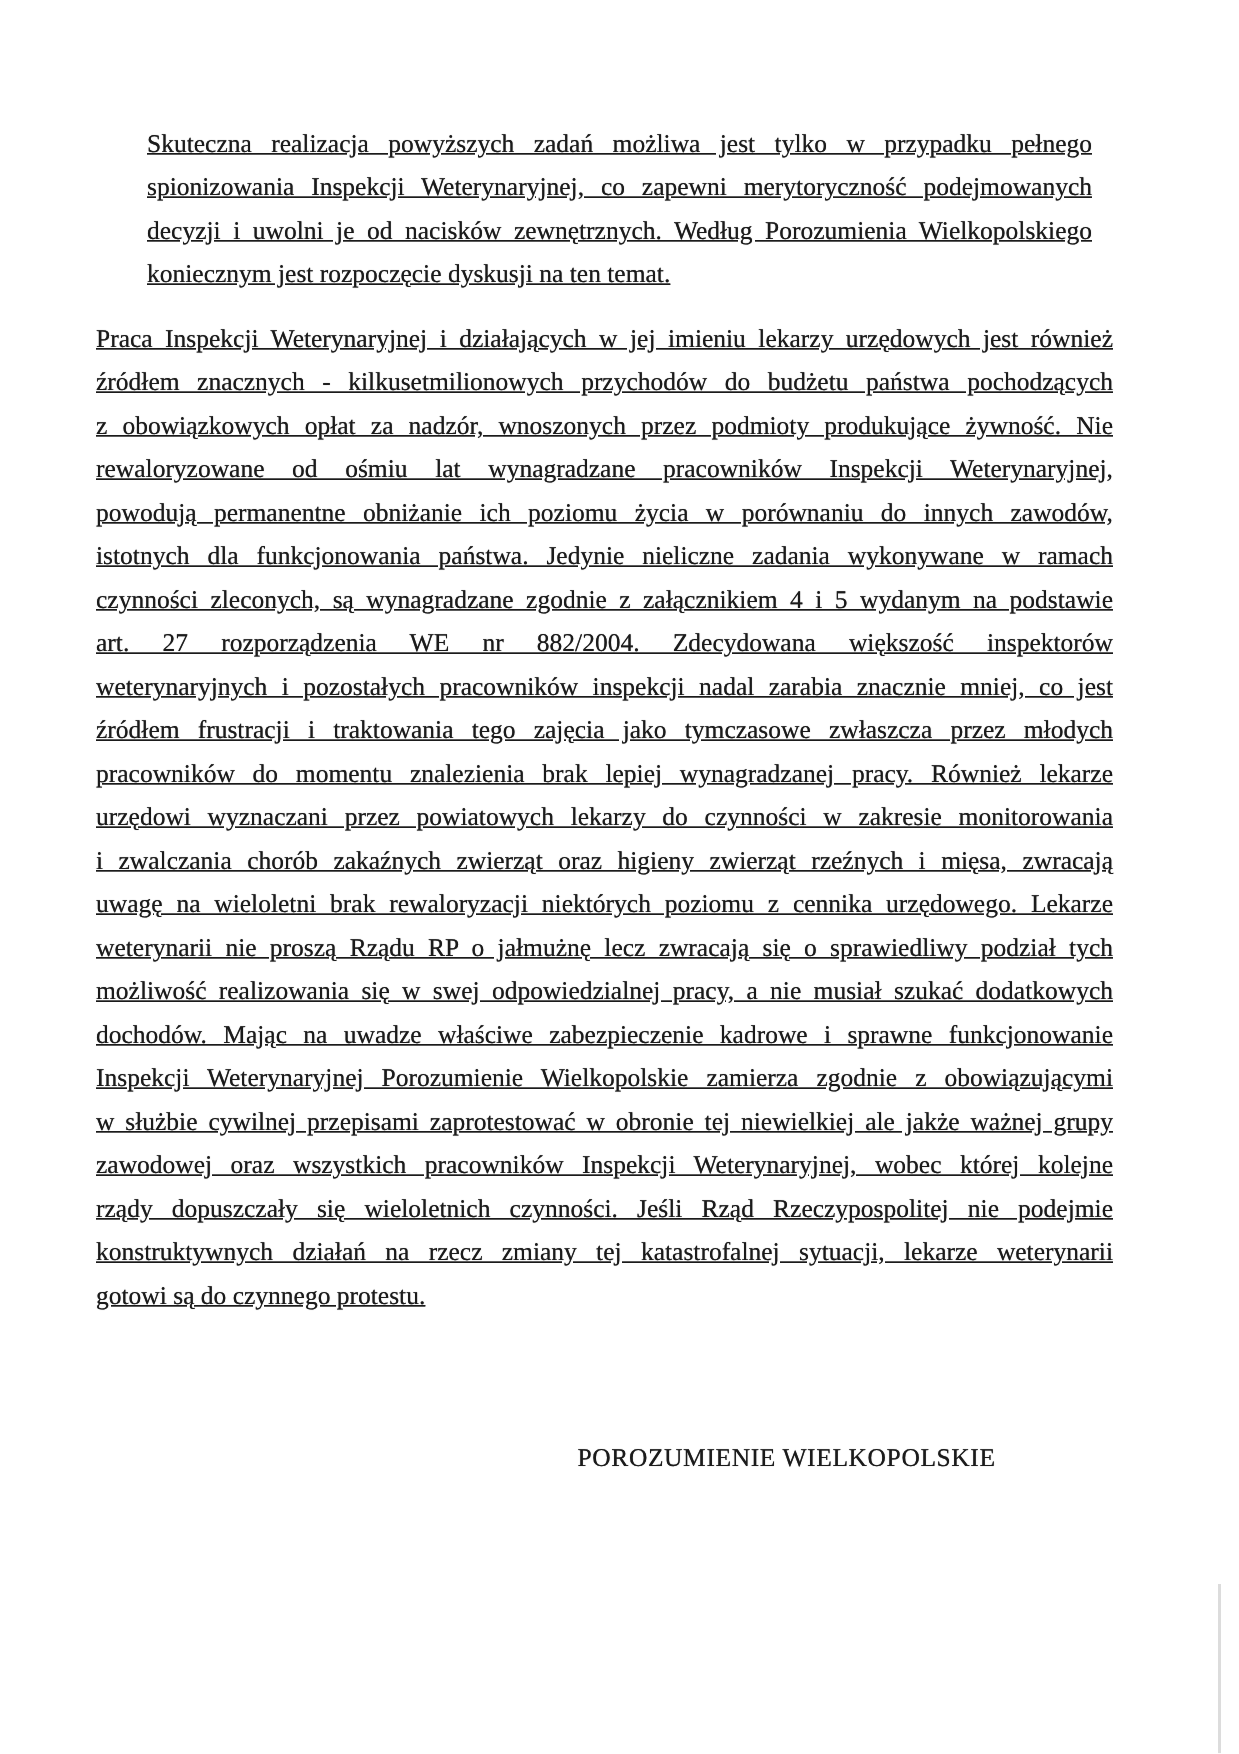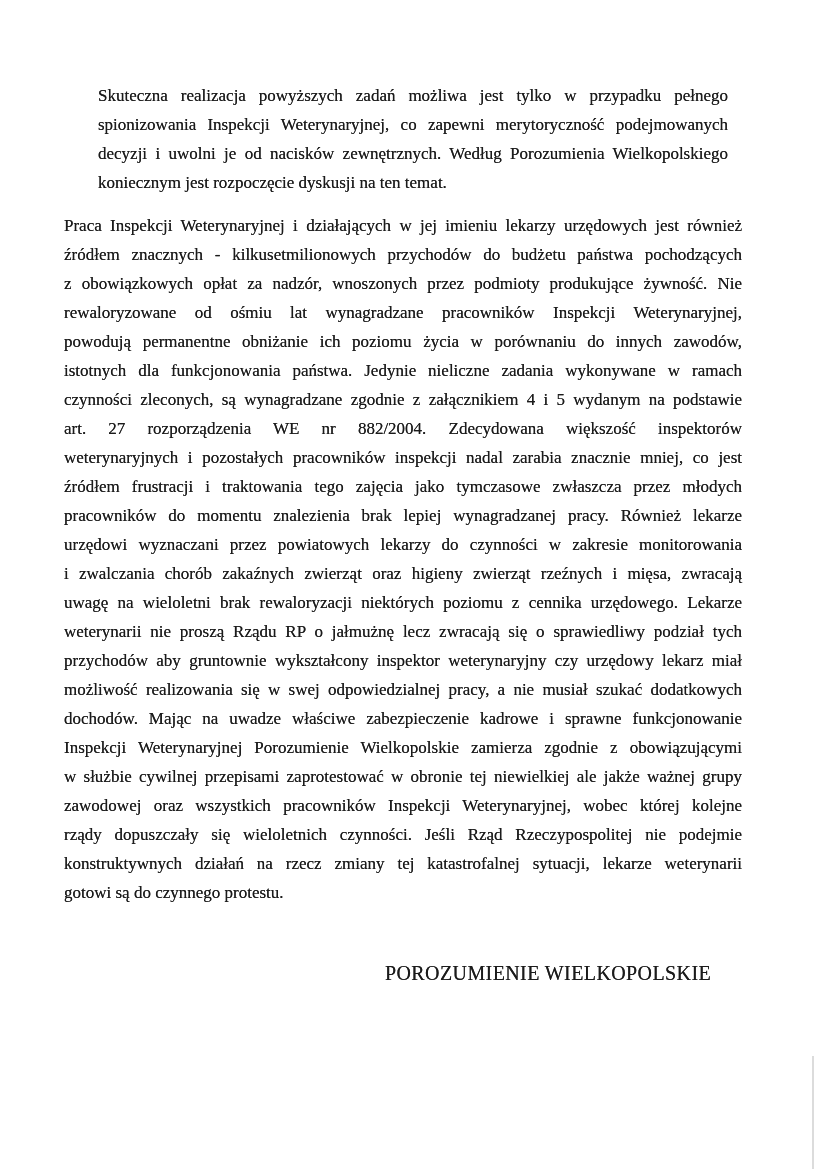--- a/index.html
+++ b/index.html
@@ -29,29 +29,30 @@
   }
   .paragraph-2 {
     left: 64px;
     top: 211px;
     width: 678px;
   }
   .line {
     text-align: justify;
     text-align-last: justify;
     white-space: normal;
+    text-decoration: underline;
   }
   .line.last {
     text-align-last: left;
   }
   .signature {
     position: absolute;
     left: 385px;
     top: 962px;
-    font-size: 20px;
+    font-size: 17px;
     letter-spacing: 0.4px;
     white-space: nowrap;
     text-shadow: 0 0 0.45px rgba(30,30,30,0.85);
   }
   .scan-edge-line {
     position: absolute;
     right: 12px;
     top: 1056px;
     width: 2px;
     height: 113px;
@@ -79,21 +80,20 @@
       <div class="line">istotnych dla funkcjonowania państwa. Jedynie nieliczne zadania wykonywane w ramach</div>
       <div class="line">czynności zleconych, są wynagradzane zgodnie z załącznikiem 4 i 5 wydanym na podstawie</div>
       <div class="line">art. 27 rozporządzenia WE nr 882/2004. Zdecydowana większość inspektorów</div>
       <div class="line">weterynaryjnych i pozostałych pracowników inspekcji nadal zarabia znacznie mniej, co jest</div>
       <div class="line">źródłem frustracji i traktowania tego zajęcia jako tymczasowe zwłaszcza przez młodych</div>
       <div class="line">pracowników do momentu znalezienia brak lepiej wynagradzanej pracy. Również lekarze</div>
       <div class="line">urzędowi wyznaczani przez powiatowych lekarzy do czynności w zakresie monitorowania</div>
       <div class="line">i zwalczania chorób zakaźnych zwierząt oraz higieny zwierząt rzeźnych i mięsa, zwracają</div>
       <div class="line">uwagę na wieloletni brak rewaloryzacji niektórych poziomu z cennika urzędowego. Lekarze</div>
       <div class="line">weterynarii nie proszą Rządu RP o jałmużnę lecz zwracają się o sprawiedliwy podział tych</div>
-      <div class="line">przychodów aby gruntownie wykształcony inspektor weterynaryjny czy urzędowy lekarz miał</div>
       <div class="line">możliwość realizowania się w swej odpowiedzialnej pracy, a nie musiał szukać dodatkowych</div>
       <div class="line">dochodów. Mając na uwadze właściwe zabezpieczenie kadrowe i sprawne funkcjonowanie</div>
       <div class="line">Inspekcji Weterynaryjnej Porozumienie Wielkopolskie zamierza zgodnie z obowiązującymi</div>
       <div class="line">w służbie cywilnej przepisami zaprotestować w obronie tej niewielkiej ale jakże ważnej grupy</div>
       <div class="line">zawodowej oraz wszystkich pracowników Inspekcji Weterynaryjnej, wobec której kolejne</div>
       <div class="line">rządy dopuszczały się wieloletnich czynności. Jeśli Rząd Rzeczypospolitej nie podejmie</div>
       <div class="line">konstruktywnych działań na rzecz zmiany tej katastrofalnej sytuacji, lekarze weterynarii</div>
       <div class="line last">gotowi są do czynnego protestu.</div>
     </div>
 

